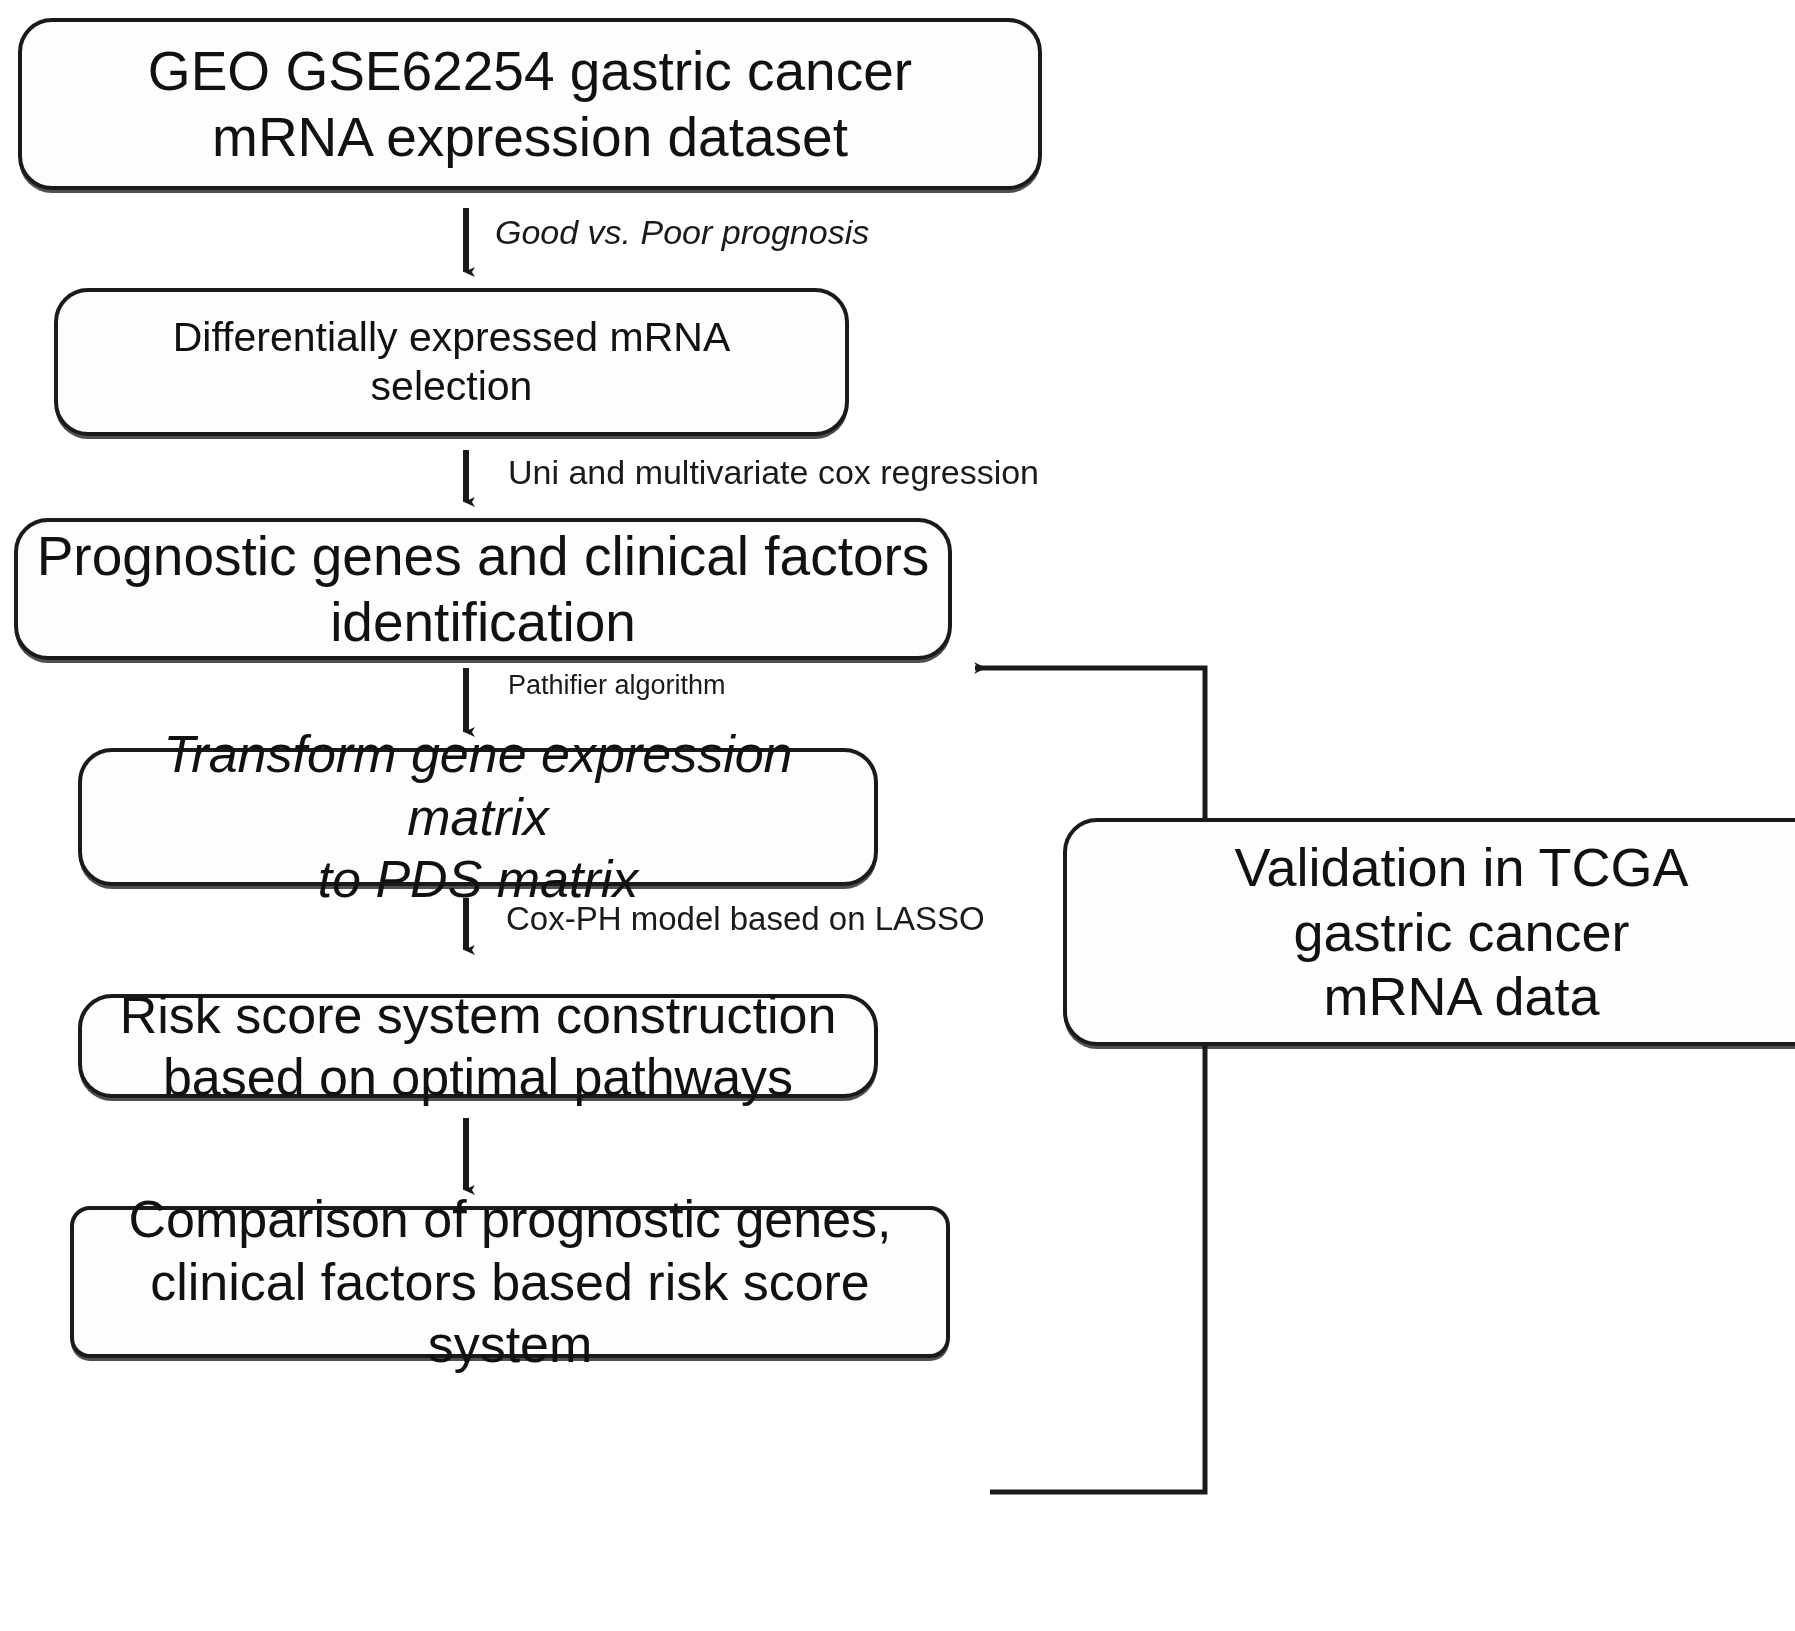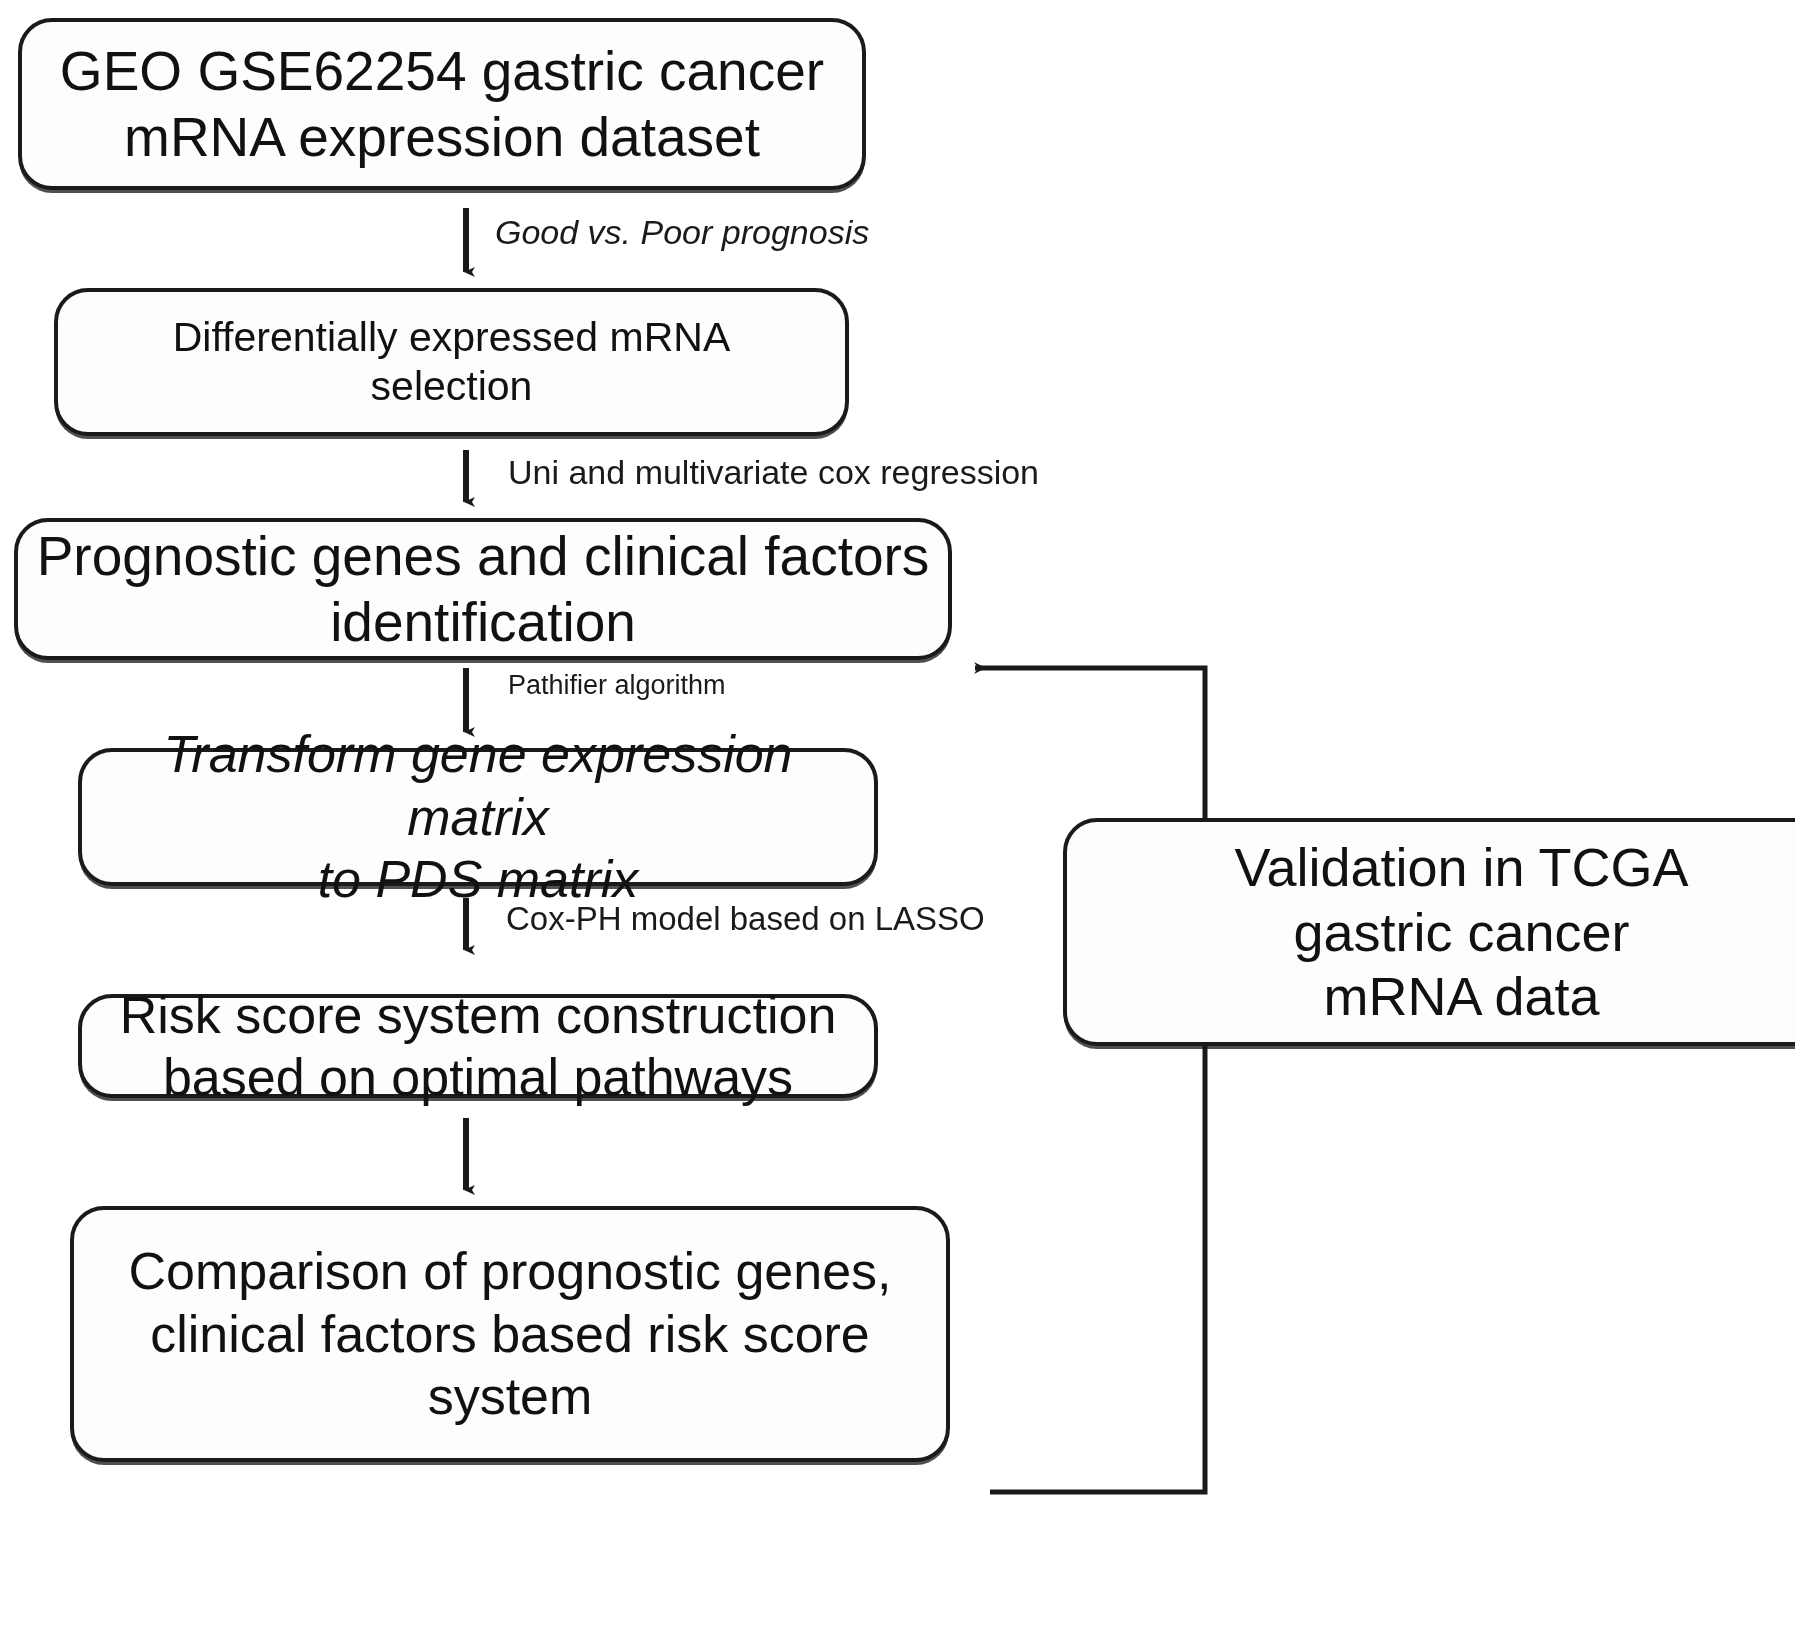--- a/index.html
+++ b/index.html
@@ -45,26 +45,26 @@
   svg.connectors {
     position: absolute;
     left: 0;
     top: 0;
     width: 1795px;
     height: 1631px;
     pointer-events: none;
   }
 
   
-  #node-dataset      { left: 18px;   top: 18px;   width: 848px;  height: 172px; font-size: 55px; }
+  #node-dataset      { left: 18px;   top: 18px;   width: 1024px;  height: 172px; font-size: 55px; }
   #node-deg          { left: 54px;   top: 288px;  width: 795px;  height: 148px; font-size: 41px; }
   #node-prognostic   { left: 14px;   top: 518px;  width: 938px;  height: 142px; font-size: 55px; }
   #node-transform    { left: 78px;   top: 748px;  width: 800px;  height: 138px; font-size: 52px; font-style: italic; }
   #node-riskscore    { left: 78px;   top: 965px;  width: 800px;  height: 104px; font-size: 52px; margin-top: 29px; }
-  #node-comparison   { left: 70px;   top: 1206px; width: 880px;  height: 256px; font-size: 52px; }
+  #node-comparison   { left: 70px;   top: 1206px; width: 880px;  height: 152px; font-size: 52px; border-radius: 20px; }
   #node-validation   { left: 1063px; top: 818px;  width: 797px;  height: 228px; font-size: 54px; }
 
   
   #label-prognosis   { left: 495px;  top: 215px;  font-size: 34px; font-style: italic; }
   #label-coxreg      { left: 508px;  top: 455px;  font-size: 34px; }
   #label-pathifier   { left: 508px;  top: 672px;  font-size: 27px; }
   #label-coxph       { left: 506px;  top: 902px;  font-size: 33px; }
 </style>
 </head>
 <body>

